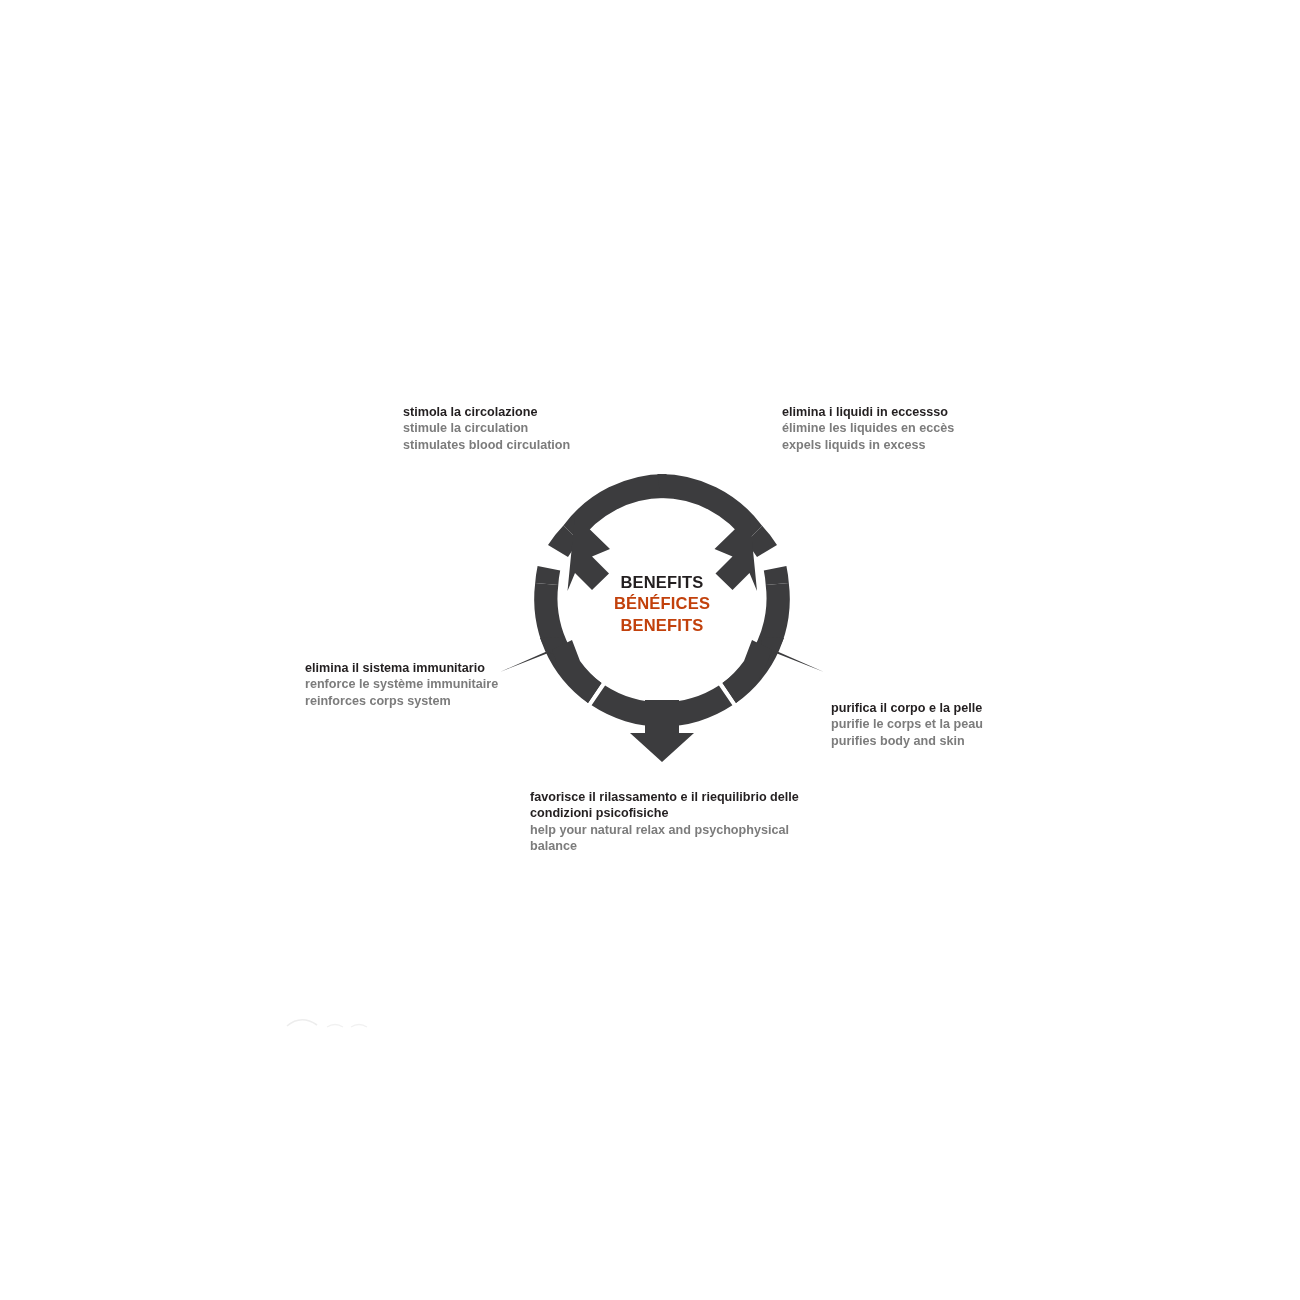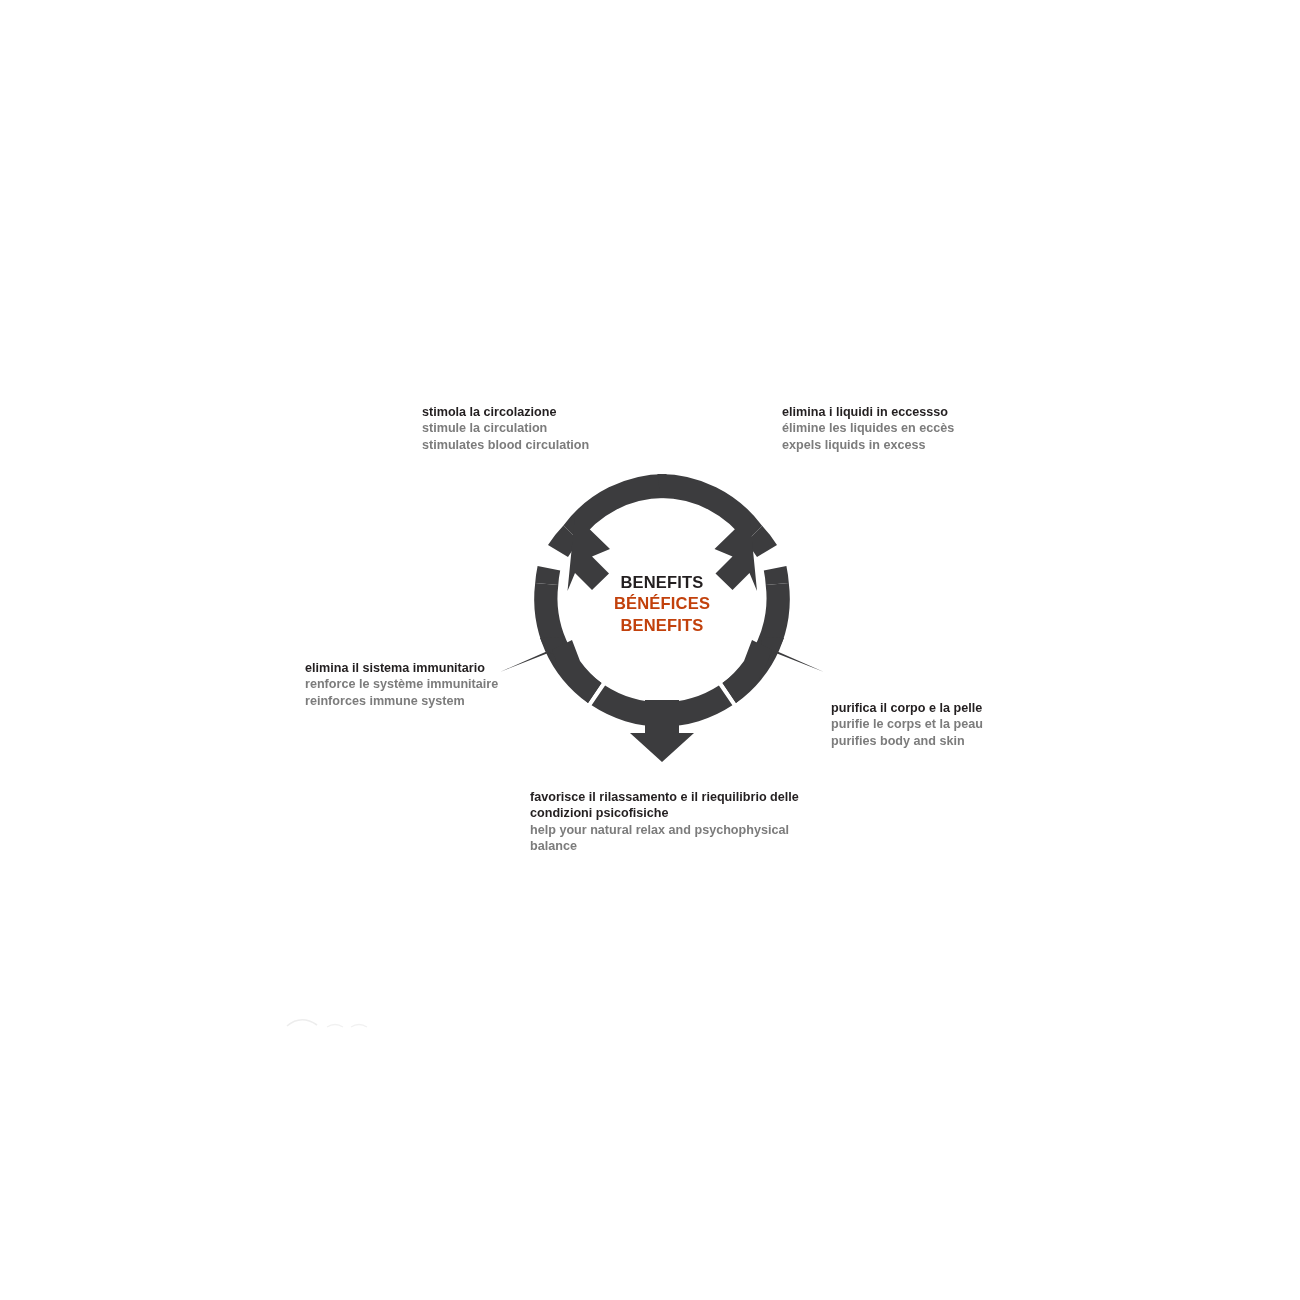--- a/index.html
+++ b/index.html
@@ -66,21 +66,21 @@
     white-space: pre-line;
   }
   .label .l-fr,
   .label .l-en {
     font-size: 12.6px;
     font-weight: bold;
     color: #7c7c7c;
     white-space: pre-line;
   }
 
-  #label-top-left   { left: 422px; top: 404px; width: 260px; }
+  #label-top-left   { left: 403px; top: 404px; width: 260px; }
   #label-top-right  { left: 782px; top: 404px; width: 270px; }
   #label-left       { left: 305px; top: 660px; width: 215px; text-align: left; }
   #label-right      { left: 831px; top: 652px; width: 220px; margin-top: 48px; }
   #label-bottom     { left: 530px; top: 789px; width: 290px; }
 
   
   .artifact {
     position: absolute;
     color: #f0f0f0;
   }
@@ -202,21 +202,21 @@
 
   <div class="label" id="label-top-right">
     <div class="l-it">elimina i liquidi in eccessso</div>
     <div class="l-fr">élimine les liquides en eccès</div>
     <div class="l-en">expels liquids in excess</div>
   </div>
 
   <div class="label" id="label-left">
     <div class="l-it">elimina il sistema immunitario</div>
     <div class="l-fr">renforce le système immunitaire</div>
-    <div class="l-en">reinforces immune system</div>
+    <div class="l-en">reinforces corps system</div>
   </div>
 
   <div class="label" id="label-right">
     <div class="l-it">purifica il corpo e la pelle</div>
     <div class="l-fr">purifie le corps et la peau</div>
     <div class="l-en">purifies body and skin</div>
   </div>
 
   <div class="label" id="label-bottom">
     <div class="l-it">favorisce il rilassamento e il riequilibrio delle

